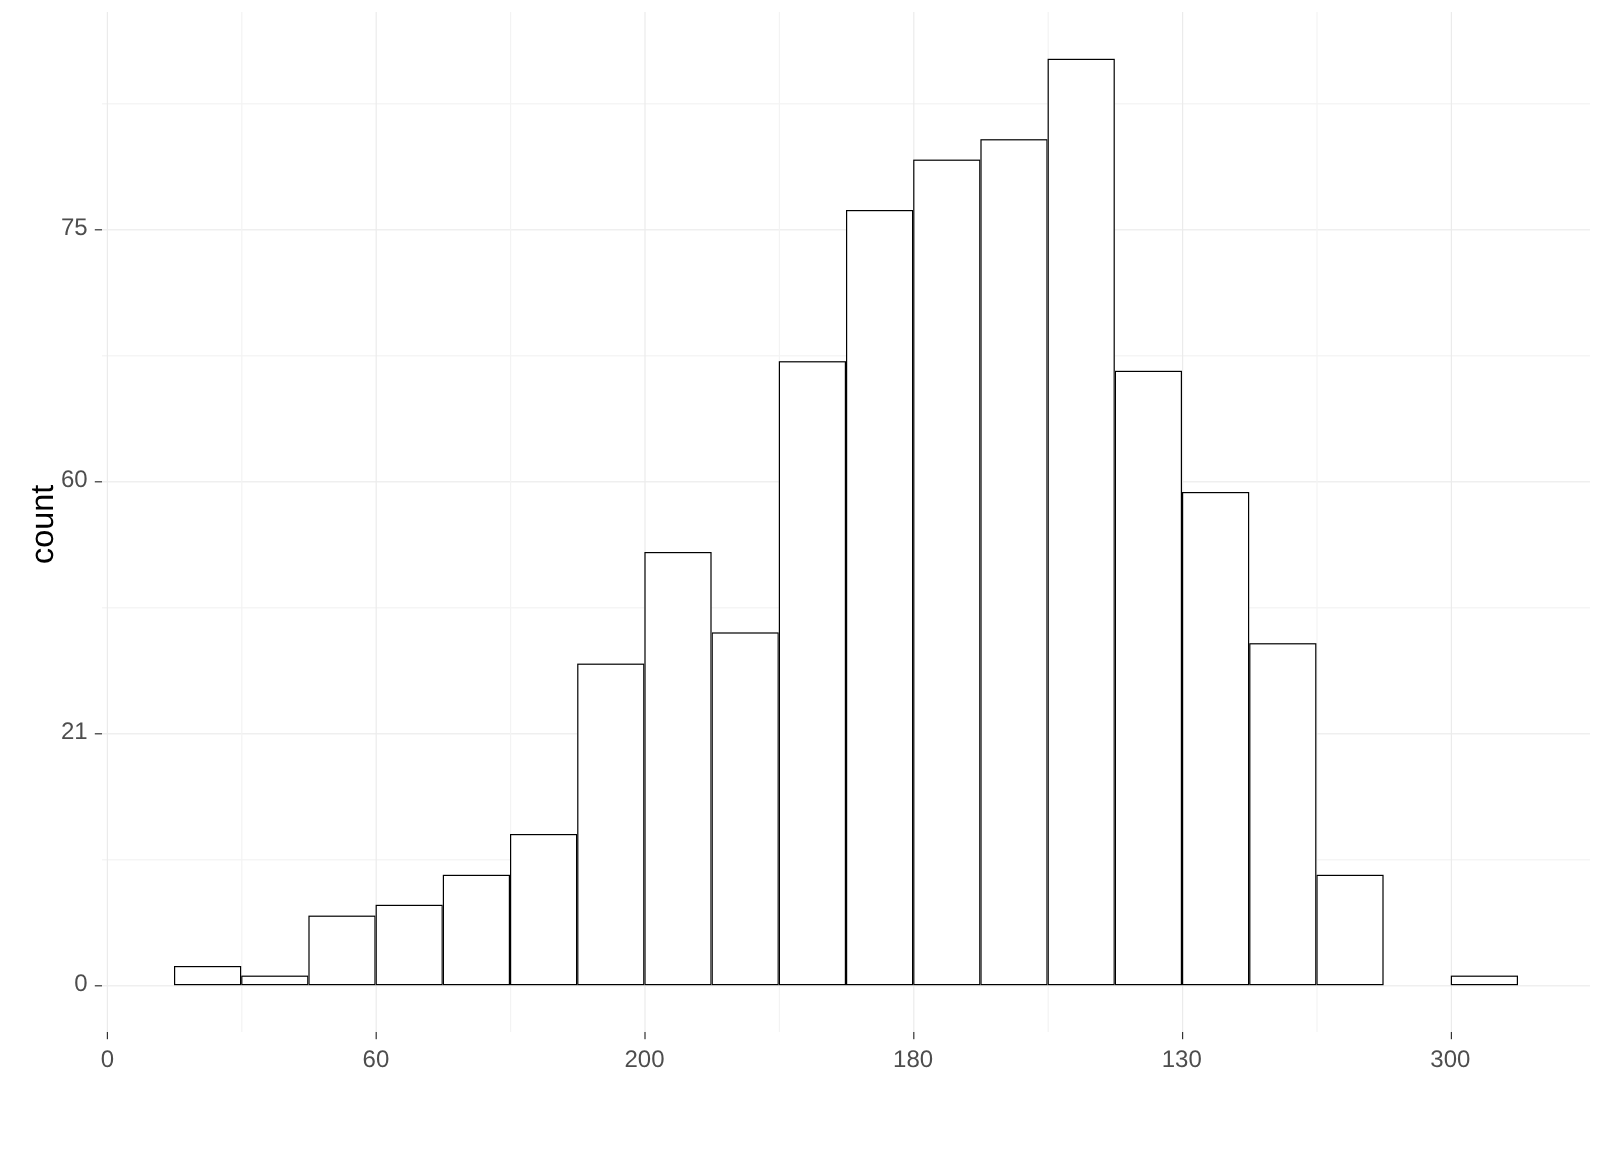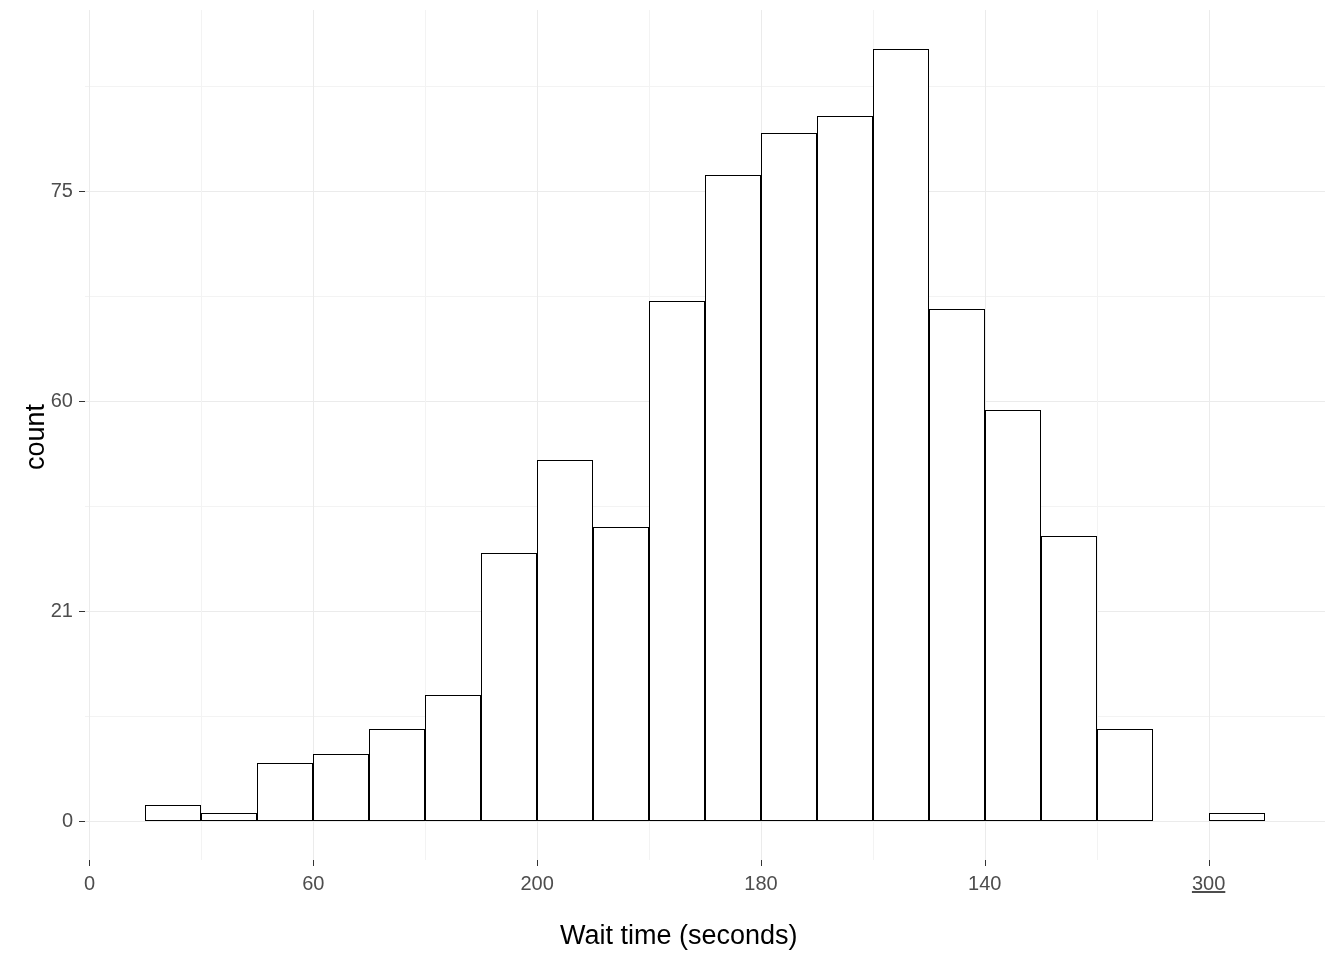--- a/index.html
+++ b/index.html
@@ -111,32 +111,31 @@
   <div id="x-axis">
       <div class="tick-x" style="left: 89.4765px; top: 860px;"></div>
       <div class="axis-label-x" style="left: 69.4765px; top: 872px; width: 40px; text-align: center;">0</div>
       <div class="tick-x" style="left: 313.303px; top: 860px;"></div>
       <div class="axis-label-x" style="left: 293.303px; top: 872px; width: 40px; text-align: center;">60</div>
       <div class="tick-x" style="left: 537.13px; top: 860px;"></div>
       <div class="axis-label-x" style="left: 517.13px; top: 872px; width: 40px; text-align: center;">200</div>
       <div class="tick-x" style="left: 760.957px; top: 860px;"></div>
       <div class="axis-label-x" style="left: 740.957px; top: 872px; width: 40px; text-align: center;">180</div>
       <div class="tick-x" style="left: 984.783px; top: 860px;"></div>
-      <div class="axis-label-x" style="left: 964.783px; top: 872px; width: 40px; text-align: center;">140</div>
+      <div class="axis-label-x" style="left: 964.783px; top: 872px; width: 40px; text-align: center;">130</div>
       <div class="tick-x" style="left: 1208.61px; top: 860px;"></div>
-      <div class="axis-label-x" style="left: 1188.61px; top: 872px; width: 40px; text-align: center; text-decoration: underline;">300</div>
+      <div class="axis-label-x" style="left: 1188.61px; top: 872px; width: 40px; text-align: center;">300</div>
     </div>
   <div id="y-axis">
       <div class="tick-y" style="left: 79px; top: 821.364px;"></div>
       <div class="axis-label-y" style="right: 1271px; top: 809.364px; text-align: right; width: 40px; position: absolute;">0</div>
       <div class="tick-y" style="left: 79px; top: 611.383px;"></div>
       <div class="axis-label-y" style="right: 1271px; top: 599.383px; text-align: right; width: 40px; position: absolute;">21</div>
       <div class="tick-y" style="left: 79px; top: 401.403px;"></div>
       <div class="axis-label-y" style="right: 1271px; top: 389.403px; text-align: right; width: 40px; position: absolute;">60</div>
       <div class="tick-y" style="left: 79px; top: 191.423px;"></div>
       <div class="axis-label-y" style="right: 1271px; top: 179.423px; text-align: right; width: 40px; position: absolute;">75</div>
     </div>
 
-  <div class="axis-title" style="left:560px; top:920px;">Wait time (seconds)</div>
 
   <div class="axis-title axis-title-y" style="left:20px; top:470px;">count</div>
 
 </div>
 
 </body></html>

